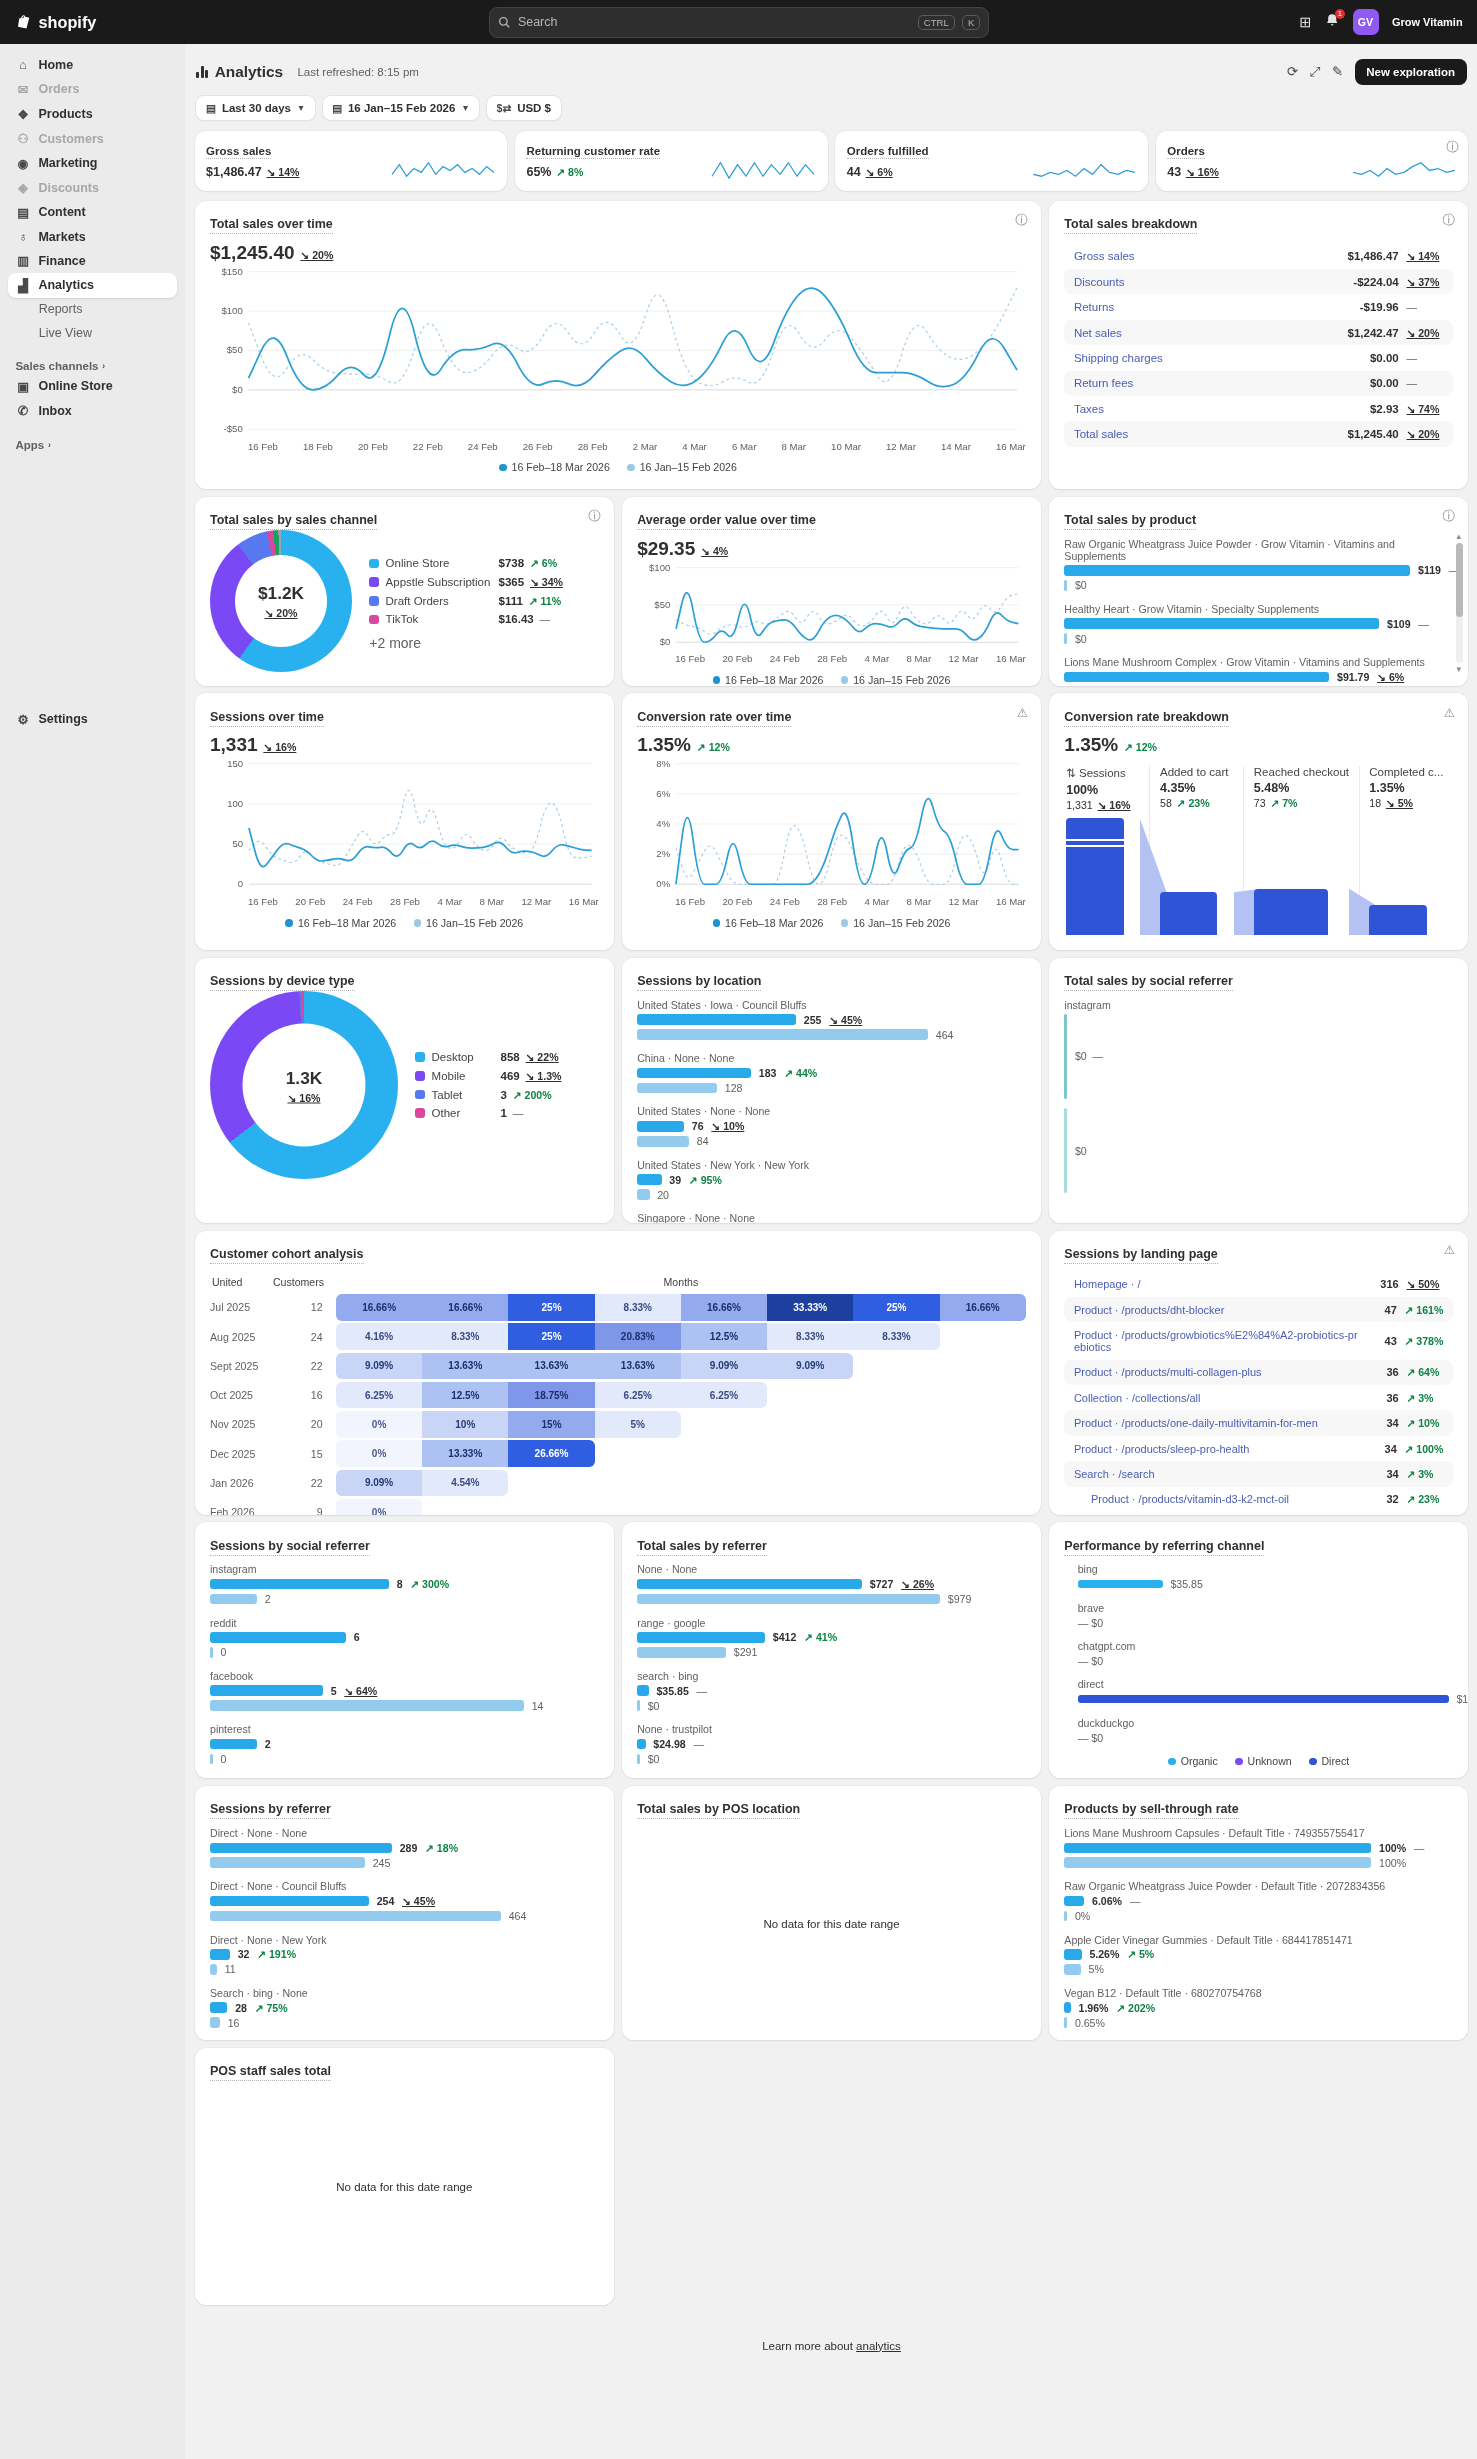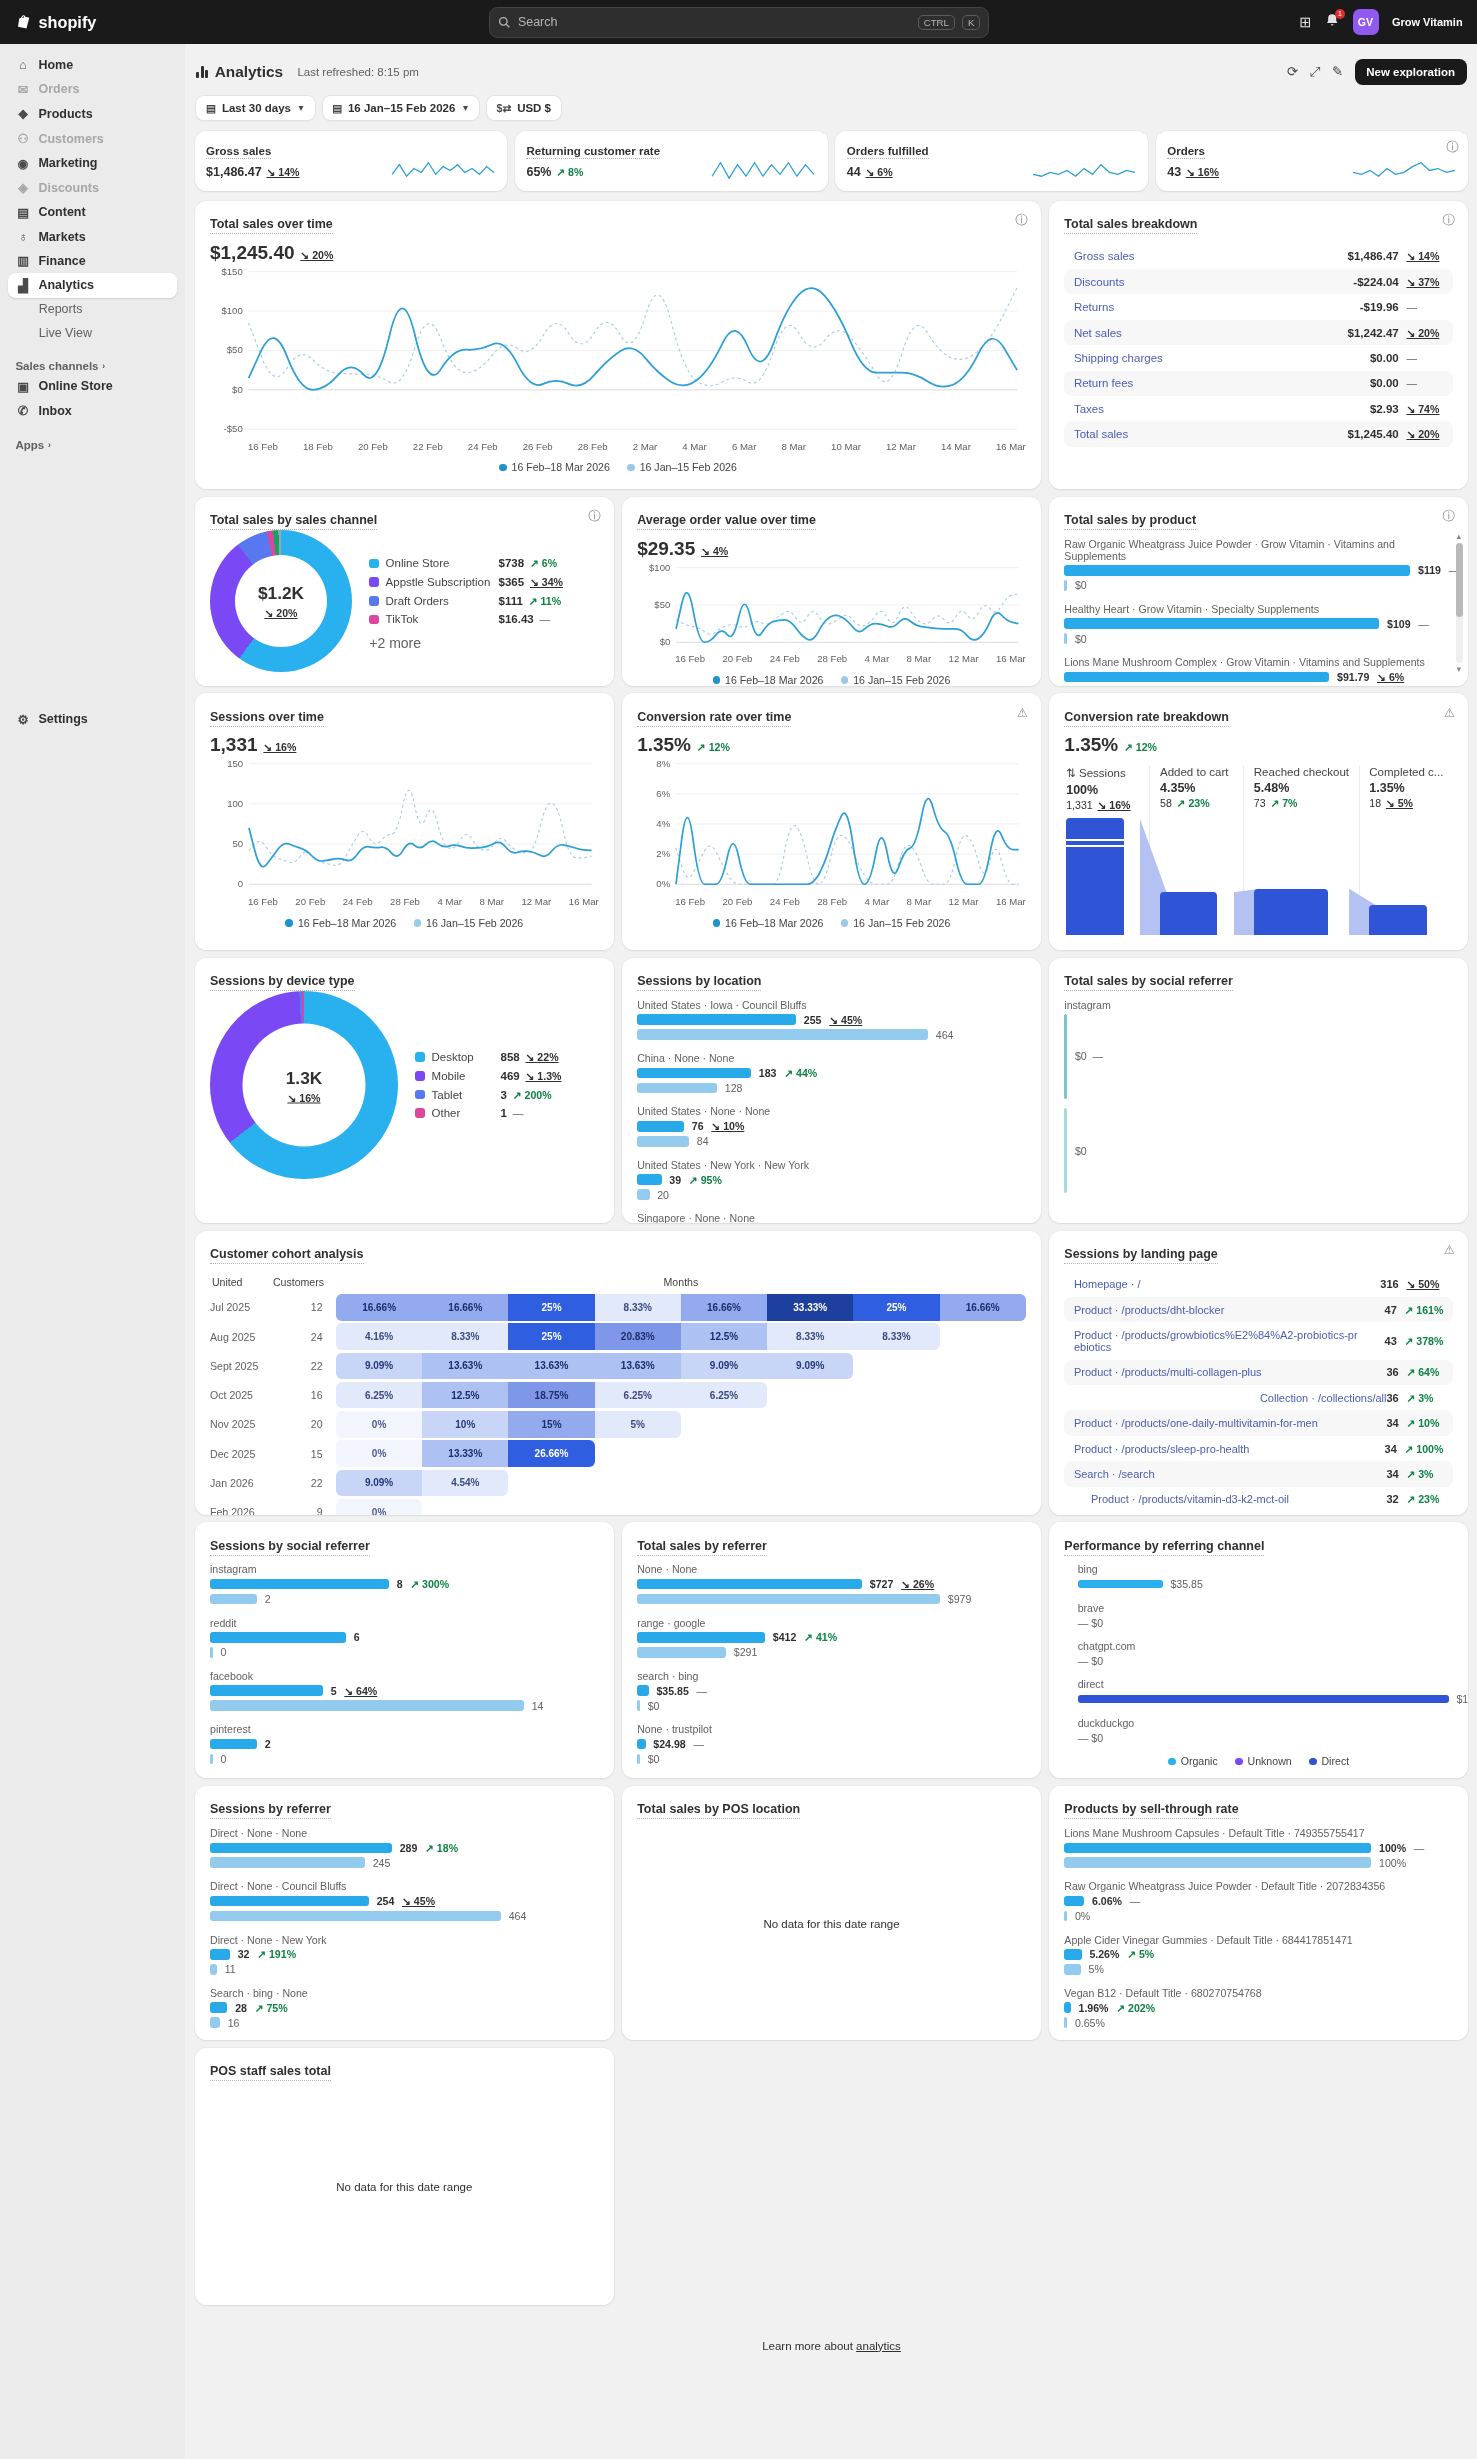--- a/index.html
+++ b/index.html
@@ -881,21 +881,21 @@
                 <span class="delta up">↗ 378%</span>
               </span>
             </div>
             <div class="trow" style="font-size: 11px;">
               <span class="tl" style="max-width: 288px; word-break: break-all;">Product · /products/multi-collagen-plus</span>
               <span class="tr">
                 <span>36</span>
                 <span class="delta up">↗ 64%</span>
               </span>
             </div>
-            <div class="trow" style="font-size: 11px; justify-content: flex-end;">
+            <div class="trow" style="font-size: 11px;">
               <span class="tl" style="max-width: 288px; word-break: break-all;">Collection · /collections/all</span>
               <span class="tr">
                 <span>36</span>
                 <span class="delta up">↗ 3%</span>
               </span>
             </div>
             <div class="trow" style="font-size: 11px;">
               <span class="tl" style="max-width: 288px; word-break: break-all;">Product · /products/one-daily-multivitamin-for-men</span>
               <span class="tr">
                 <span>34</span>

